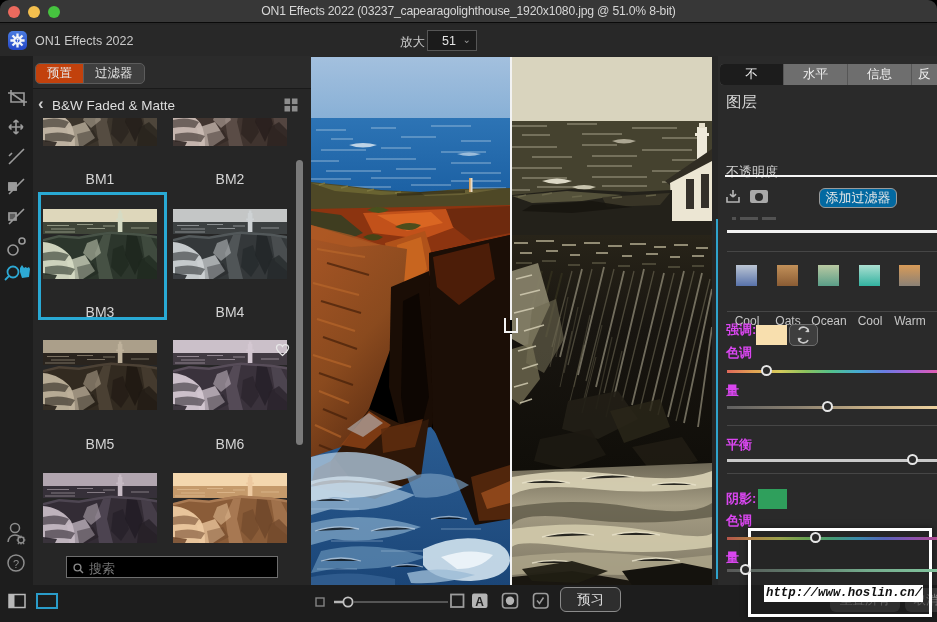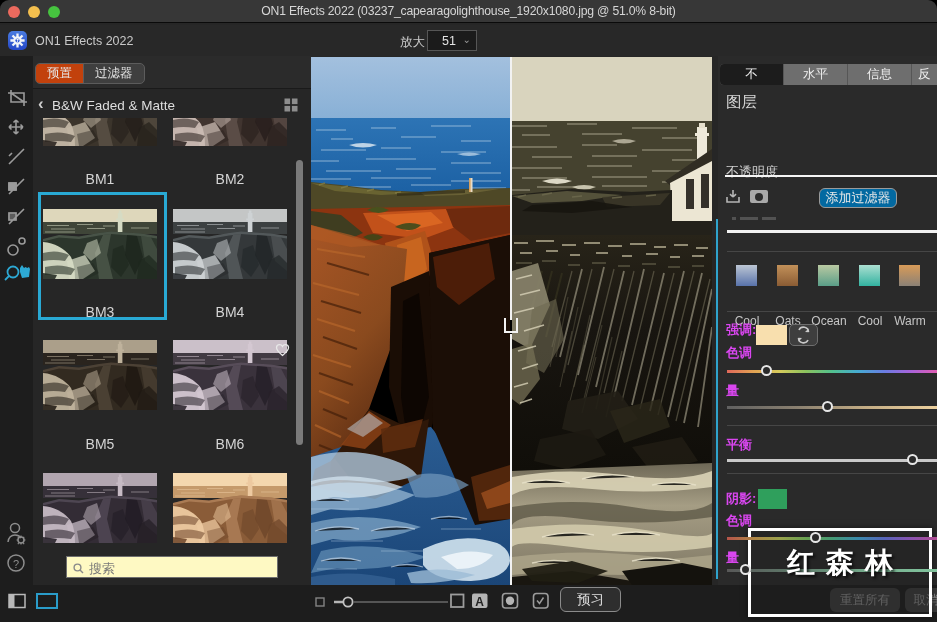--- a/index.html
+++ b/index.html
@@ -41,21 +41,21 @@
 #ptabs .t { font-size:12.5px; color:#e5e5e5; line-height:19px; padding:0 11px; }
 #ptabs .sel { background:#c2410c; border-right:1px solid #5c5c5c; }
 #phead { left:0; top:32px; width:278px; height:30px; border-top:1px solid #1a1a1a; }
 #phead .back { left:5px; top:5px; color:#cfcfcf; font-size:17px; font-weight:bold; }
 #phead .name { left:19px; top:9px; color:#dedede; font-size:13.5px; }
 .thumb { position:absolute; width:114px; height:70px; overflow:hidden; }
 .tlabel { position:absolute; width:114px; text-align:center; font-size:14px; color:#d4d4d4; }
 #selbox { left:5px; top:136px; width:129px; height:128px; border:3px solid #29a9d4; }
 #lscroll { left:263px; top:104px; width:7px; height:285px; border-radius:4px; background:#8a8a8a; opacity:0.85; }
 #searchbox { left:33px; top:500px; width:212px; height:22px; border:1px solid #6e6e6e;
-  background:#fef9c3; }
+  background:#000000; }
 #searchbox .ph { left:6px; top:3px; font-size:13px; color:#787878; }
 
 
 #photo { left:311px; top:57px; width:401px; height:528px; background:#000; }
 
 
 #rpanel { left:718px; top:56px; width:219px; height:529px; background:#2a2a2a; }
 #rtabs { left:2px; top:8px; width:260px; height:21px; background:#6e6e6e; border-radius:4px;
   display:flex; overflow:hidden; }
 #rtabs div { width:64px; text-align:center; font-size:12.5px; color:#f0f0f0; line-height:21px;
@@ -524,14 +524,16 @@
       <circle cx="198" cy="9.7" r="4.2" fill="#b4b4b4"></circle>
       <rect x="221.5" y="2.5" width="14.5" height="14.5" rx="3" fill="none" stroke="#9c9c9c" stroke-width="1.6"></rect>
       <path d="M225,9.5 l2.5,3 l4,-6" stroke="#9c9c9c" stroke-width="1.5" fill="none"></path>
     </svg>
     <div id="previewbtn" class="abs">预习</div>
     <div class="bbtn" style="left:830px;width:70px;">重置所有</div>
     <div class="bbtn" style="left:905px;width:42px;">取消</div>
   </div>
 
   <div id="wm" class="abs"></div>
-  <div class="abs" style="z-index:7;left:748px;top:544px;width:184px;text-align:center;font-size:28px;font-weight:bold;color:#fff;letter-spacing:11px;text-indent:11px;text-shadow:2px 2px 3px rgba(0,0,0,0.8);">红森林</div>
+  <div class="abs" style="z-index:7;left:764px;top:584.5px;width:159px;height:17px;background:#fff;">
+    <span style="position:absolute;left:2px;top:1.5px;font-size:12.4px;font-family:'Liberation Mono',monospace;font-weight:bold;font-style:italic;color:#111;white-space:nowrap;">http://www.hoslin.cn/</span>
+  </div>
 </div>
 
 </body></html>

